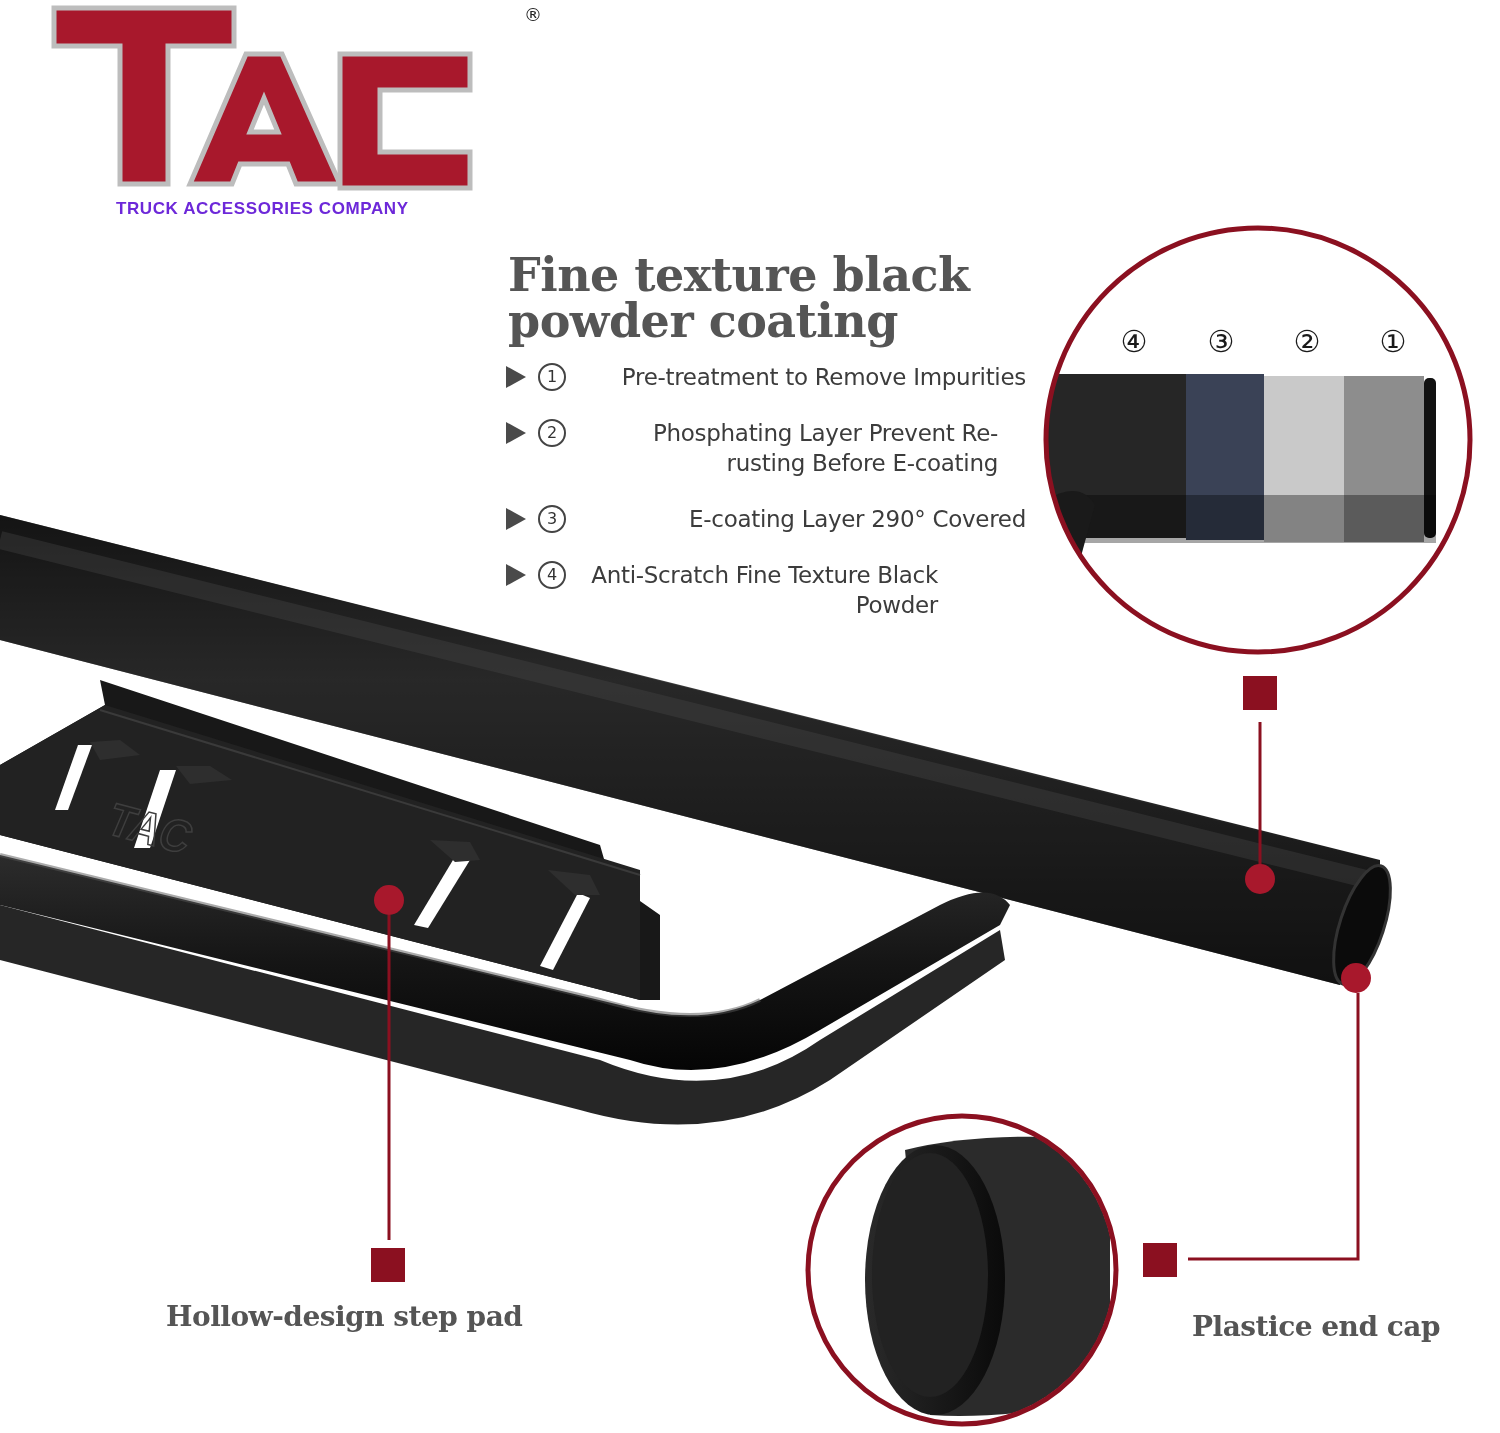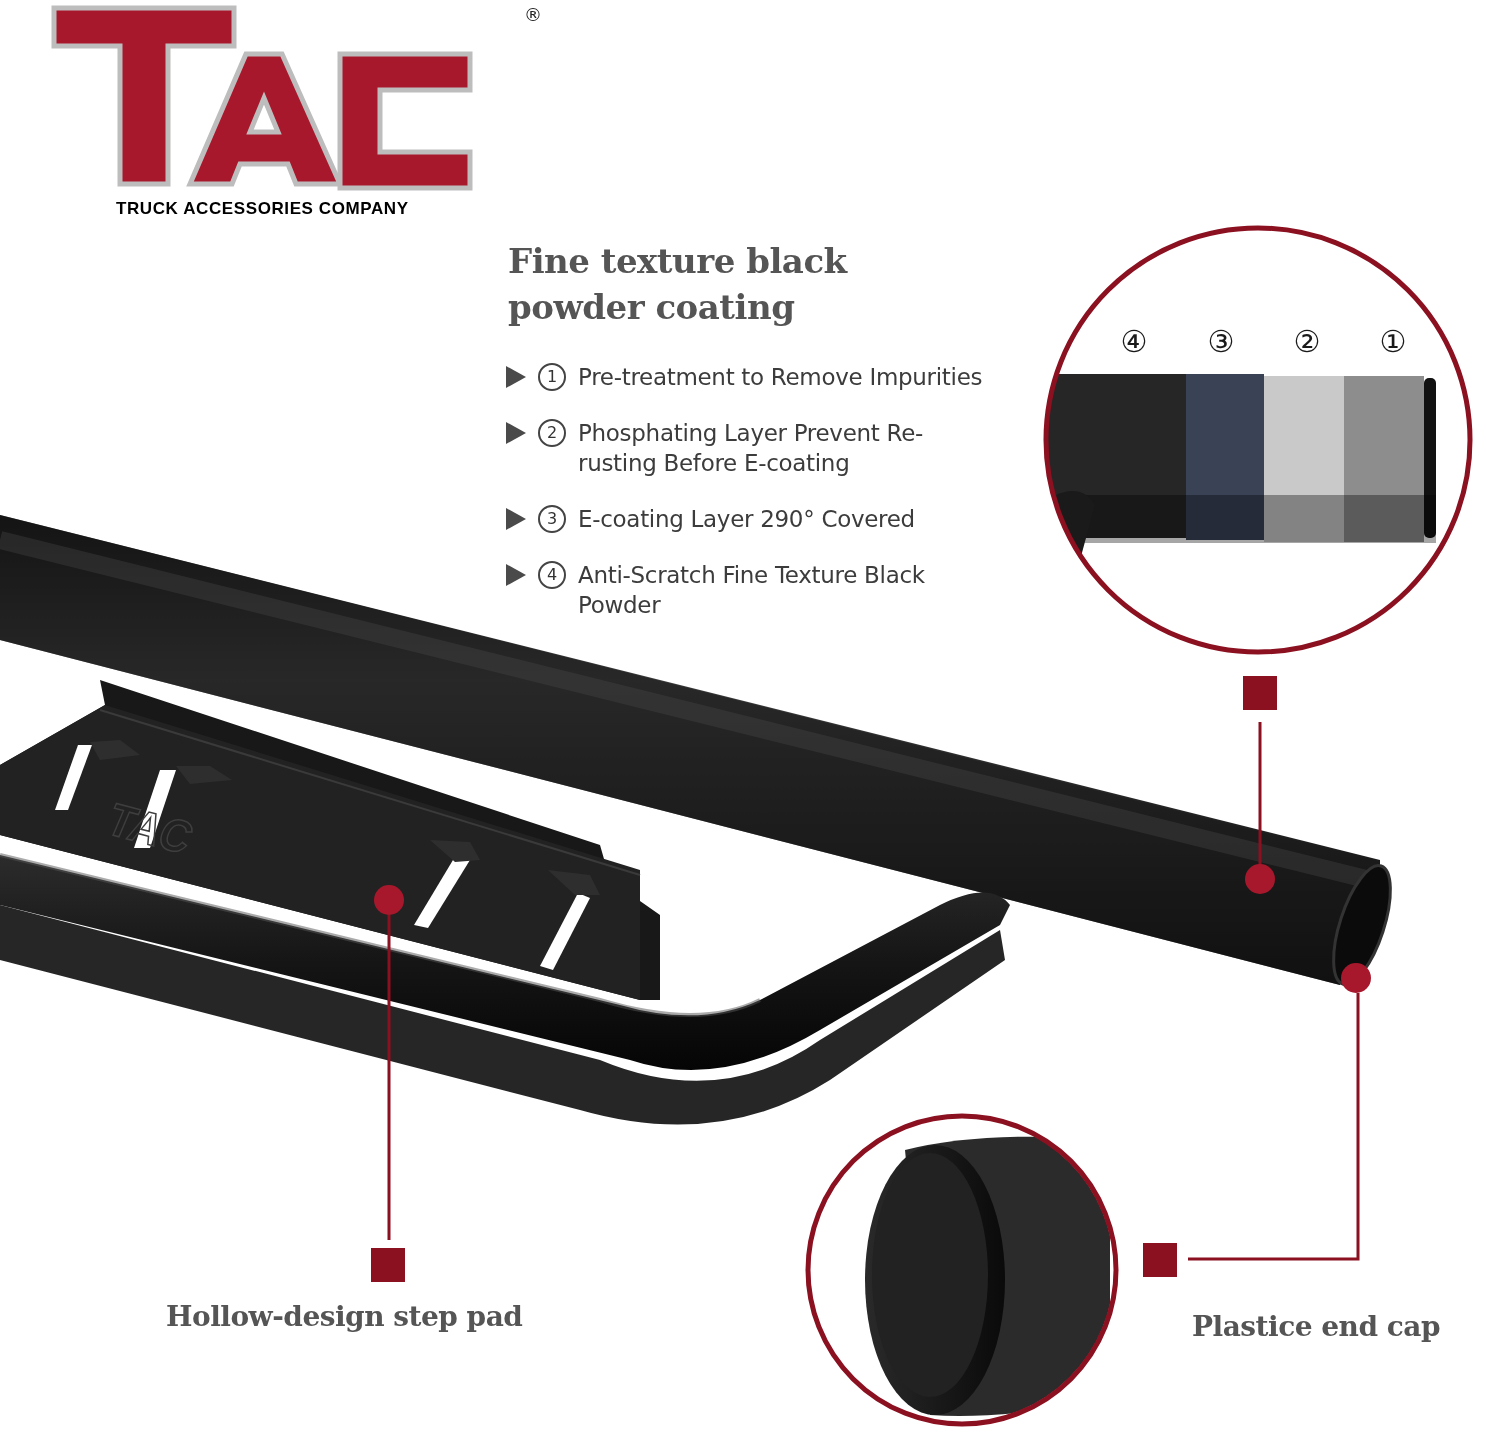--- a/index.html
+++ b/index.html
@@ -3,31 +3,31 @@
 <meta charset="utf-8">
 <style>
   html, body { margin:0; padding:0; background:#ffffff; }
   body { width:1500px; height:1433px; position:relative; overflow:hidden; font-family:"Liberation Sans", sans-serif; }
   .abs { position:absolute; }
 
   
   .logo { left:50px; top:2px; width:450px; height:220px; }
   .logo-letters { position:absolute; left:0; top:0; width:430px; height:190px; }
   .logo-reg { position:absolute; left:474px; top:2px; font-size:18px; color:#222; font-family:"DejaVu Sans", sans-serif; }
-  .logo-tag { position:absolute; left:66px; top:197px; font-size:17px; font-weight:bold; letter-spacing:0.6px; color:#000000; font-family:"Liberation Sans", sans-serif; }
+  .logo-tag { position:absolute; left:66px; top:197px; font-size:17px; font-weight:bold; letter-spacing:0.6px; color:#6d28d9; font-family:"Liberation Sans", sans-serif; }
 
   
   .slab { font-family:"DejaVu Serif", serif; font-weight:bold; color:#555555; }
-  .headline { left:508px; top:238px; font-size:34px; line-height:46px; letter-spacing:-0.5px; }
+  .headline { left:508px; top:252px; font-size:46px; line-height:46px; letter-spacing:-0.5px; }
 
   .features { left:506px; top:362px; width:520px; }
   .feat { display:flex; align-items:flex-start; margin-bottom:26px; color:#3c3c3c; font-size:23px; line-height:30px; font-family:"DejaVu Sans", sans-serif; font-weight:normal; }
   .feat .tri { width:0; height:0; border-top:11px solid transparent; border-bottom:11px solid transparent; border-left:20px solid #4a4a4a; margin-top:4px; margin-right:12px; flex:none; }
   .feat .num { width:28px; height:28px; border:2px solid #444; border-radius:50%; box-sizing:border-box; font-size:16px; line-height:24px; text-align:center; margin-right:12px; flex:none; margin-top:1px; color:#333; }
-  .feat .txt { flex:1; letter-spacing:-0.3px; }
+  .feat .txt { flex:1; letter-spacing:-0.3px;text-align:right; }
 
   .label-big { font-size:28px; letter-spacing:-0.5px; }
   .label-step { left:166px; top:1300px; }
   .label-cap { left:1192px; top:1278px;margin-top:32px; }
 
   svg.scene { position:absolute; left:0; top:0; width:1500px; height:1433px; }
 </style>
 </head>
 <body>
 

